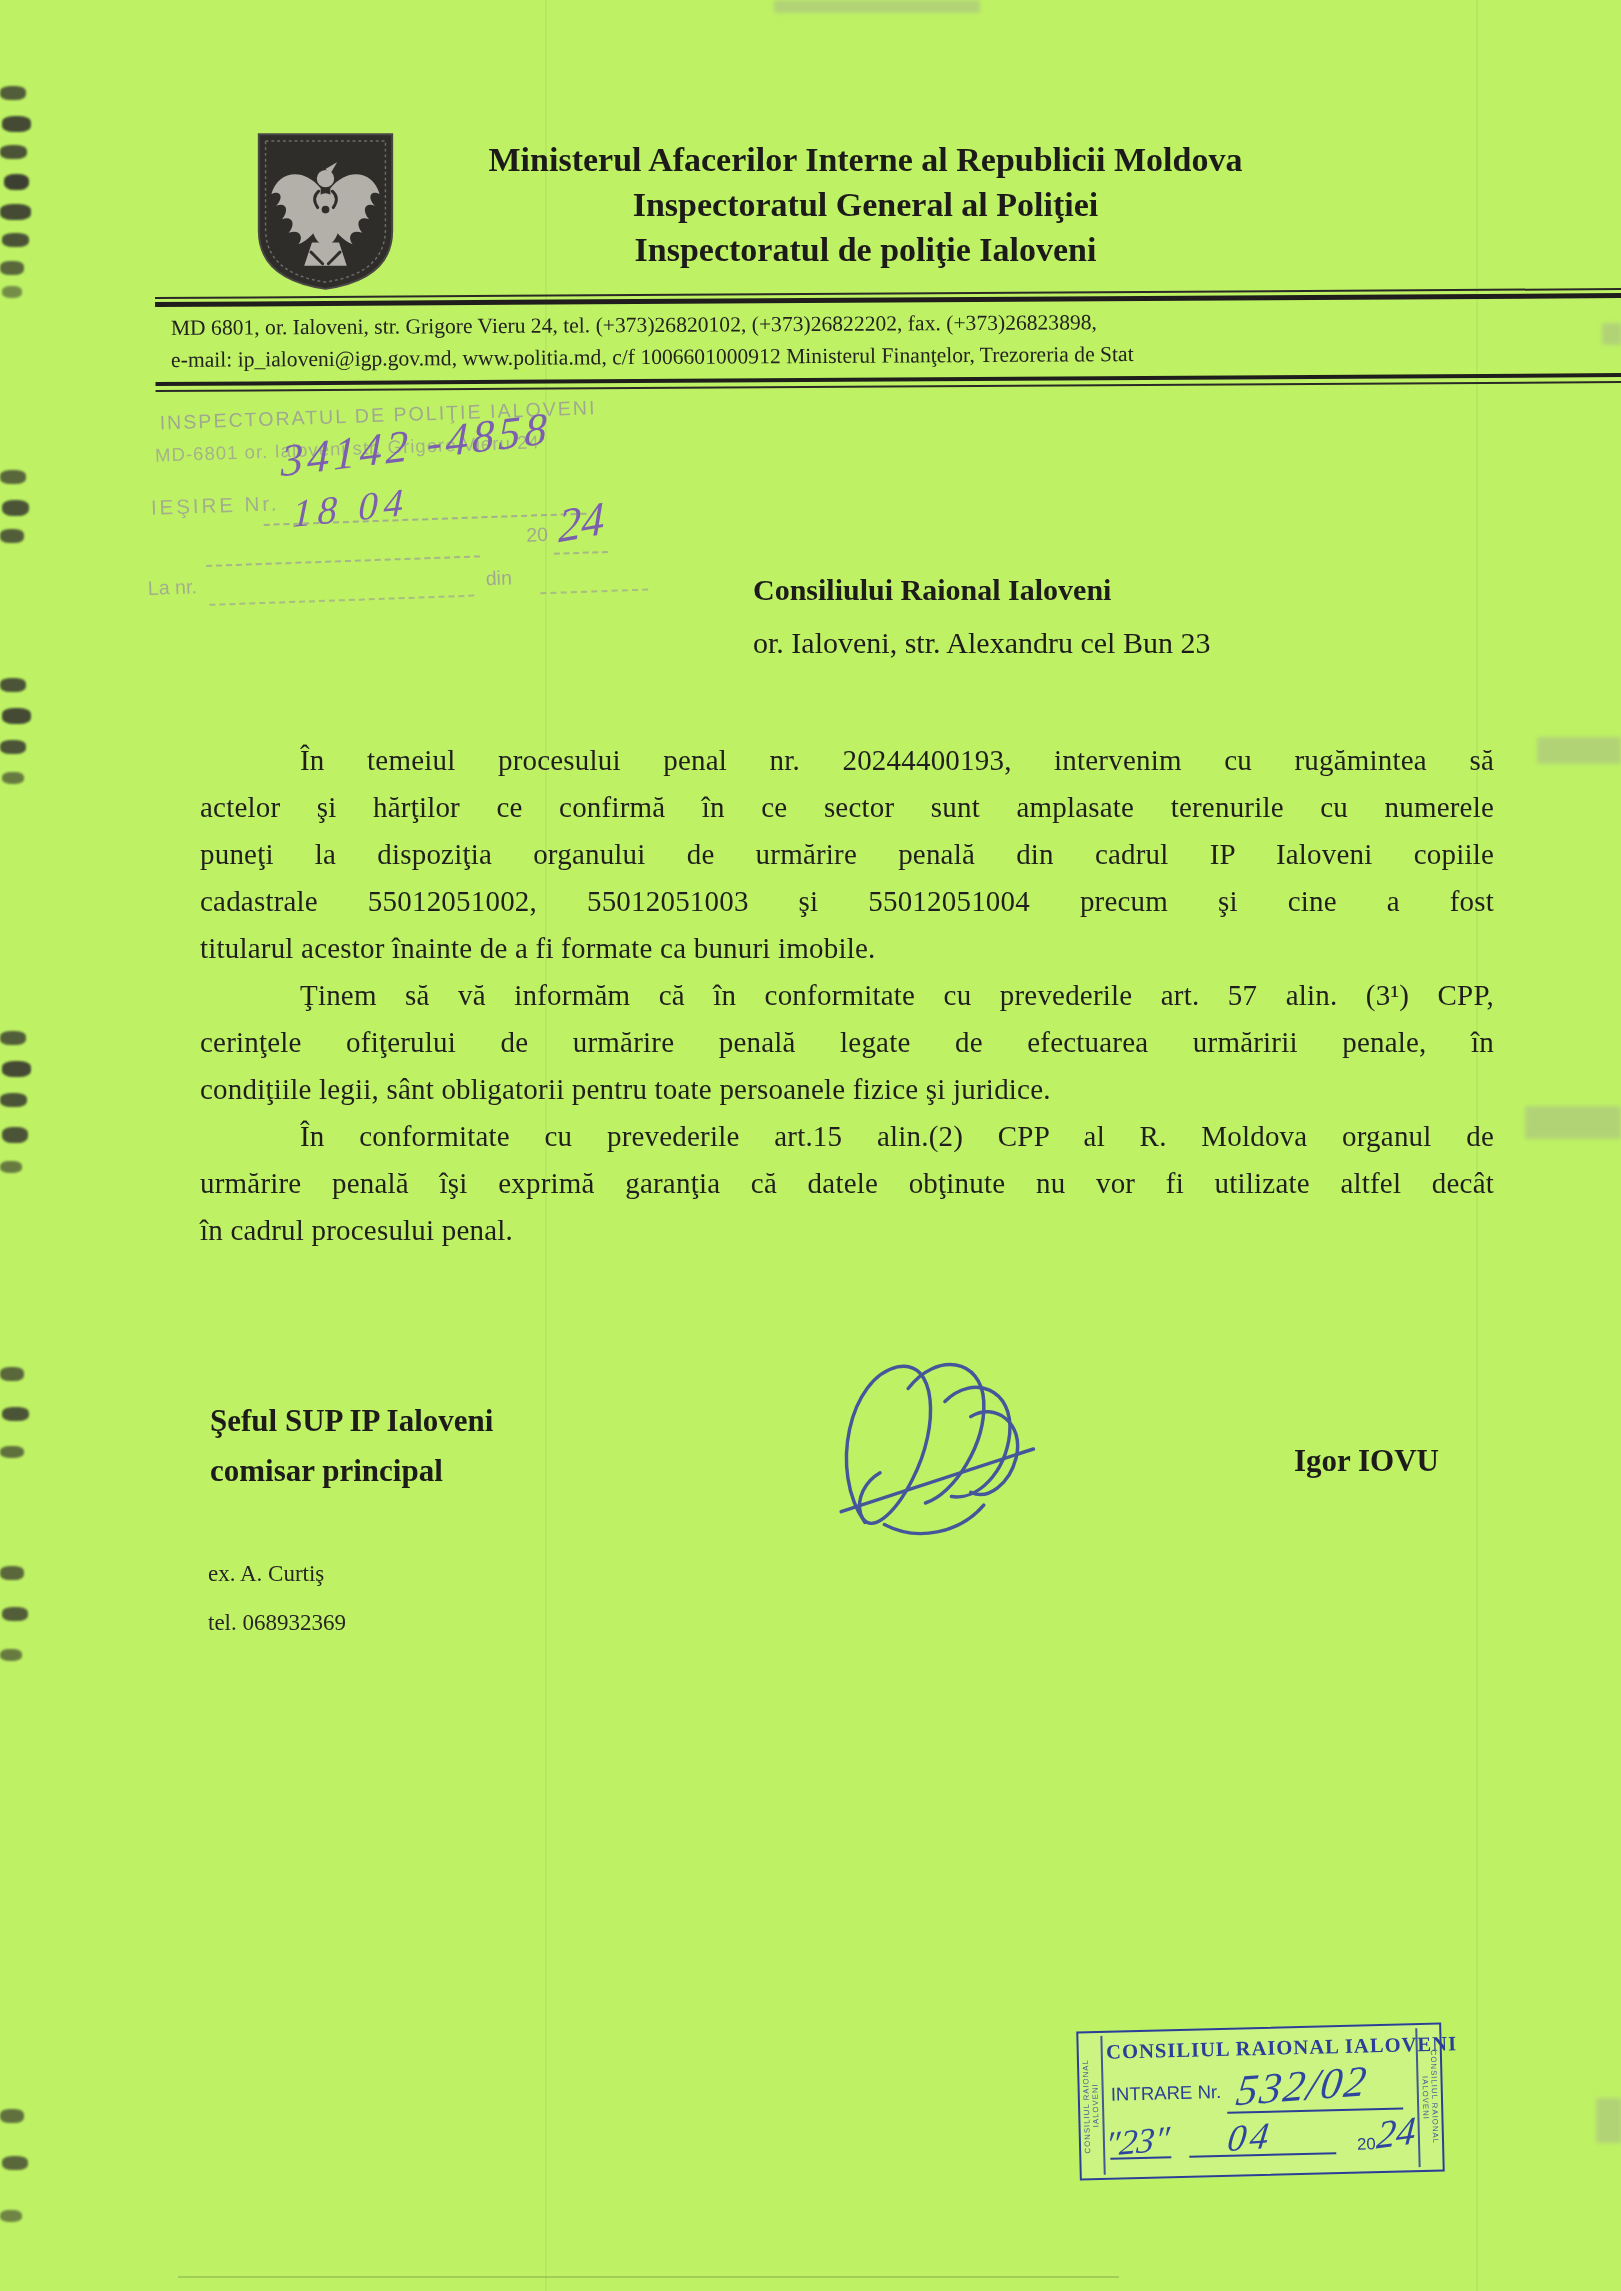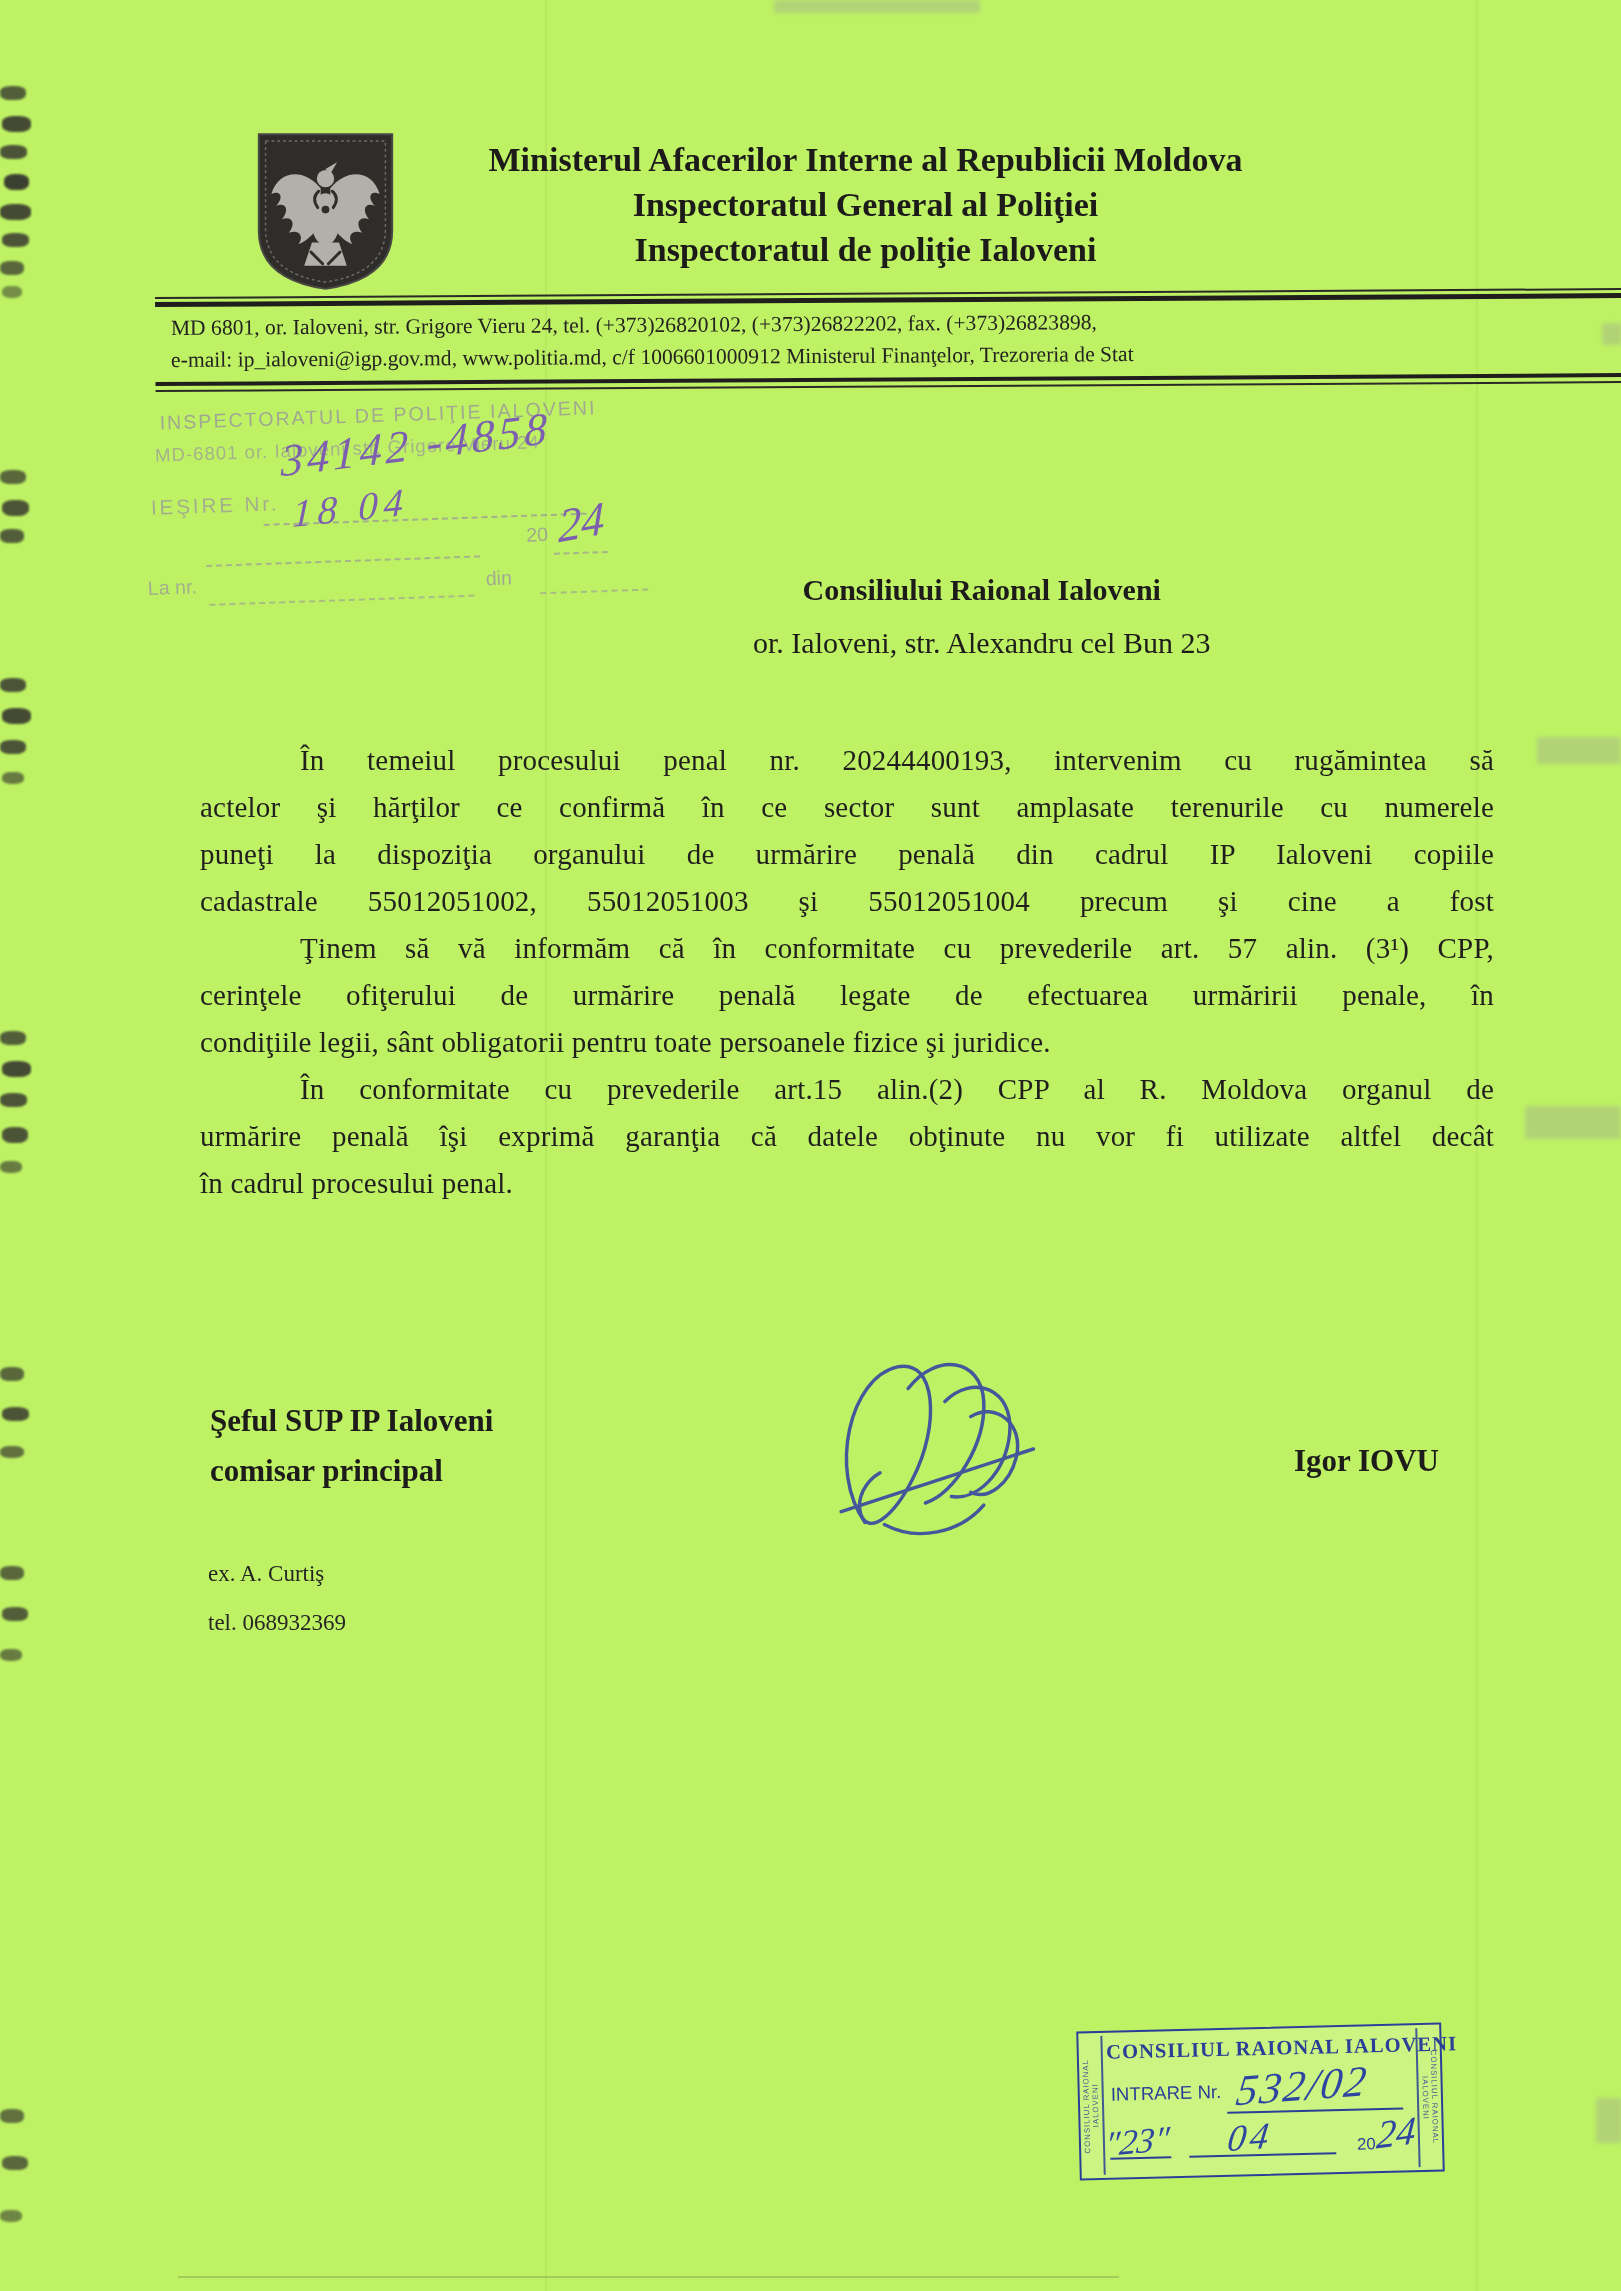--- a/index.html
+++ b/index.html
@@ -33,21 +33,21 @@
   .sp-l5a{position:absolute;left:0px;top:165px;font-family:"Liberation Sans",sans-serif;font-size:19.6px;opacity:.5;}
   .sp-l5b{position:absolute;left:338px;top:167px;font-family:"Liberation Sans",sans-serif;font-size:19.6px;opacity:.55;}
   .sp-dash4{position:absolute;left:61px;top:194px;width:265px;border-bottom:2px dashed rgba(138,108,181,.4);}
   .sp-dash5{position:absolute;left:392px;top:194px;width:108px;border-bottom:2px dashed rgba(138,108,181,.4);}
   .hand{font-family:"Liberation Serif",serif;font-style:italic;color:#7d5fb0;}
   .sp-hw1{position:absolute;left:137px;top:15.7px;font-size:45px;transform:rotate(-5deg) skewX(-8deg);letter-spacing:3.9px;white-space:nowrap;}
   .sp-hw2{position:absolute;left:147px;top:80px;font-size:39px;transform:rotate(-4deg) skewX(-8deg);letter-spacing:5.9px;}
   .sp-hw3{position:absolute;left:412px;top:98px;font-size:47px;transform:rotate(-8deg) skewX(-10deg);}
   
   .recipient{position:absolute;left:753px;top:563px;font-size:30px;line-height:53px;color:#1d1c1a;}
-  .recipient .r1{font-weight:bold;text-align:center;}
+  .recipient .r1{font-weight:bold;}
   
   .bodytxt{position:absolute;left:200px;top:737px;width:1294px;font-size:29px;
     line-height:47px;color:#201f1d;letter-spacing:0.2px;}
   .para .bline{text-align:justify;text-align-last:justify;white-space:normal;}
   .para .bline.last{text-align-last:left;}
   .para .bline:first-child{padding-left:100px;}
   
   .sigtitle{position:absolute;left:210px;top:1396px;font-size:31px;line-height:50px;font-weight:bold;color:#1d1c1a;}
   .signame{position:absolute;left:1294px;top:1443px;font-size:31px;font-weight:bold;color:#1d1c1a;}
   .sigscrawl{position:absolute;left:796px;top:1341px;width:274px;height:216px;}
@@ -182,20 +182,21 @@
     <div class="r1">Consiliului Raional Ialoveni</div>
     <div class="r2">or. Ialoveni, str. Alexandru cel Bun 23</div>
   </div>
 
   <div class="bodytxt">
     <div class="para">
         <div class="bline">În temeiul procesului penal nr. 20244400193, intervenim cu rugămintea  să</div>
         <div class="bline">actelor şi hărţilor  ce confirmă  în ce sector sunt amplasate  terenurile cu numerele</div>
         <div class="bline">puneţi la dispoziţia organului de urmărire penală din cadrul IP  Ialoveni copiile</div>
         <div class="bline">cadastrale 55012051002, 55012051003 şi 55012051004  precum şi cine a fost</div>
+        <div class="bline last">titularul  acestor înainte de a fi formate ca bunuri imobile.</div>
       </div>
     <div class="para">
         <div class="bline">Ţinem să vă informăm că în conformitate cu prevederile art. 57 alin. (3¹) CPP,</div>
         <div class="bline">cerinţele ofiţerului de urmărire penală legate de efectuarea urmăririi penale, în</div>
         <div class="bline last">condiţiile legii, sânt obligatorii pentru toate persoanele fizice şi juridice.</div>
       </div>
     <div class="para">
         <div class="bline">În conformitate cu prevederile art.15 alin.(2) CPP al R. Moldova organul de</div>
         <div class="bline">urmărire penală îşi exprimă garanţia că datele obţinute nu vor fi utilizate altfel decât</div>
         <div class="bline last">în cadrul procesului penal.</div>

